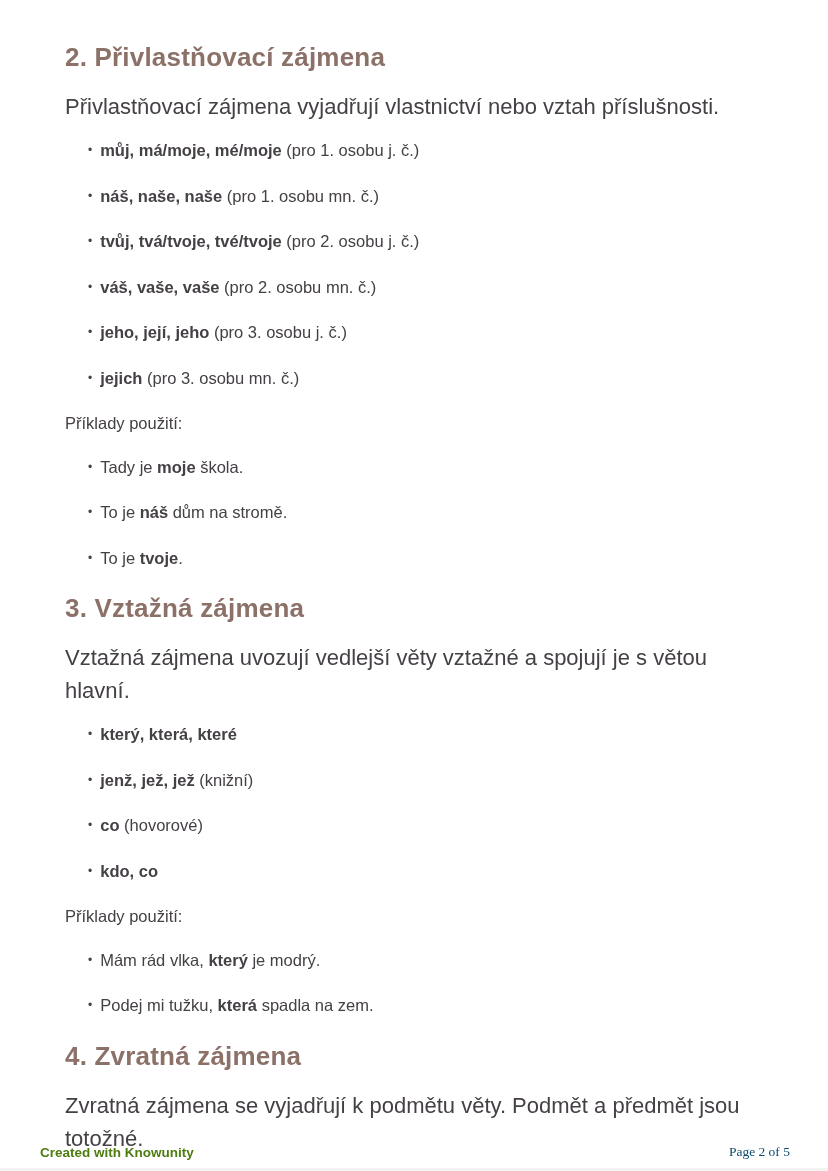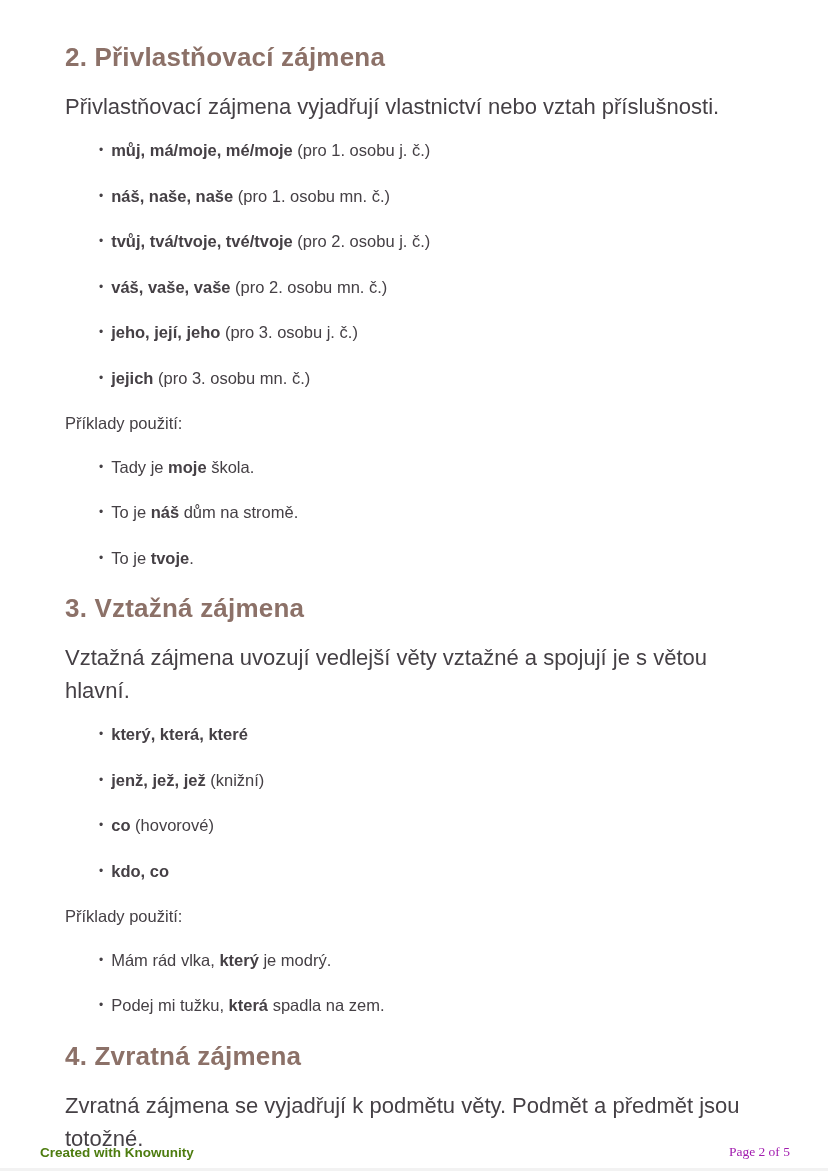--- a/index.html
+++ b/index.html
@@ -36,21 +36,21 @@
     margin-top: 17px;
   }
   p.body-line {
     font-size: 22px;
     line-height: 1.5;
     margin: 0 0 17px 0;
     color: #454045;
   }
   ul.doc-list {
     list-style: none;
-    margin: 11px;
+    margin: 0;
     padding: 0 0 0 23px;
   }
   ul.doc-list li {
     font-size: 16.5px;
     line-height: 21px;
     margin: 0 0 22.5px 0;
     color: #454045;
   }
   ul.doc-list li::before {
     content: "\2022";
@@ -74,21 +74,21 @@
     font-weight: 700;
     font-size: 13.5px;
     color: #4d7c0f;
   }
   .footer-right {
     position: absolute;
     right: 38px;
     bottom: 11px;
     font-family: "Liberation Serif", "DejaVu Serif", serif;
     font-size: 13.5px;
-    color: #a21caf;
+    color: #0c4a6e;
   }
   .page-bottom-edge {
     position: absolute;
     left: 0;
     bottom: 0;
     width: 100%;
     height: 3px;
     background: #f2f2f2;
   }
 </style>

